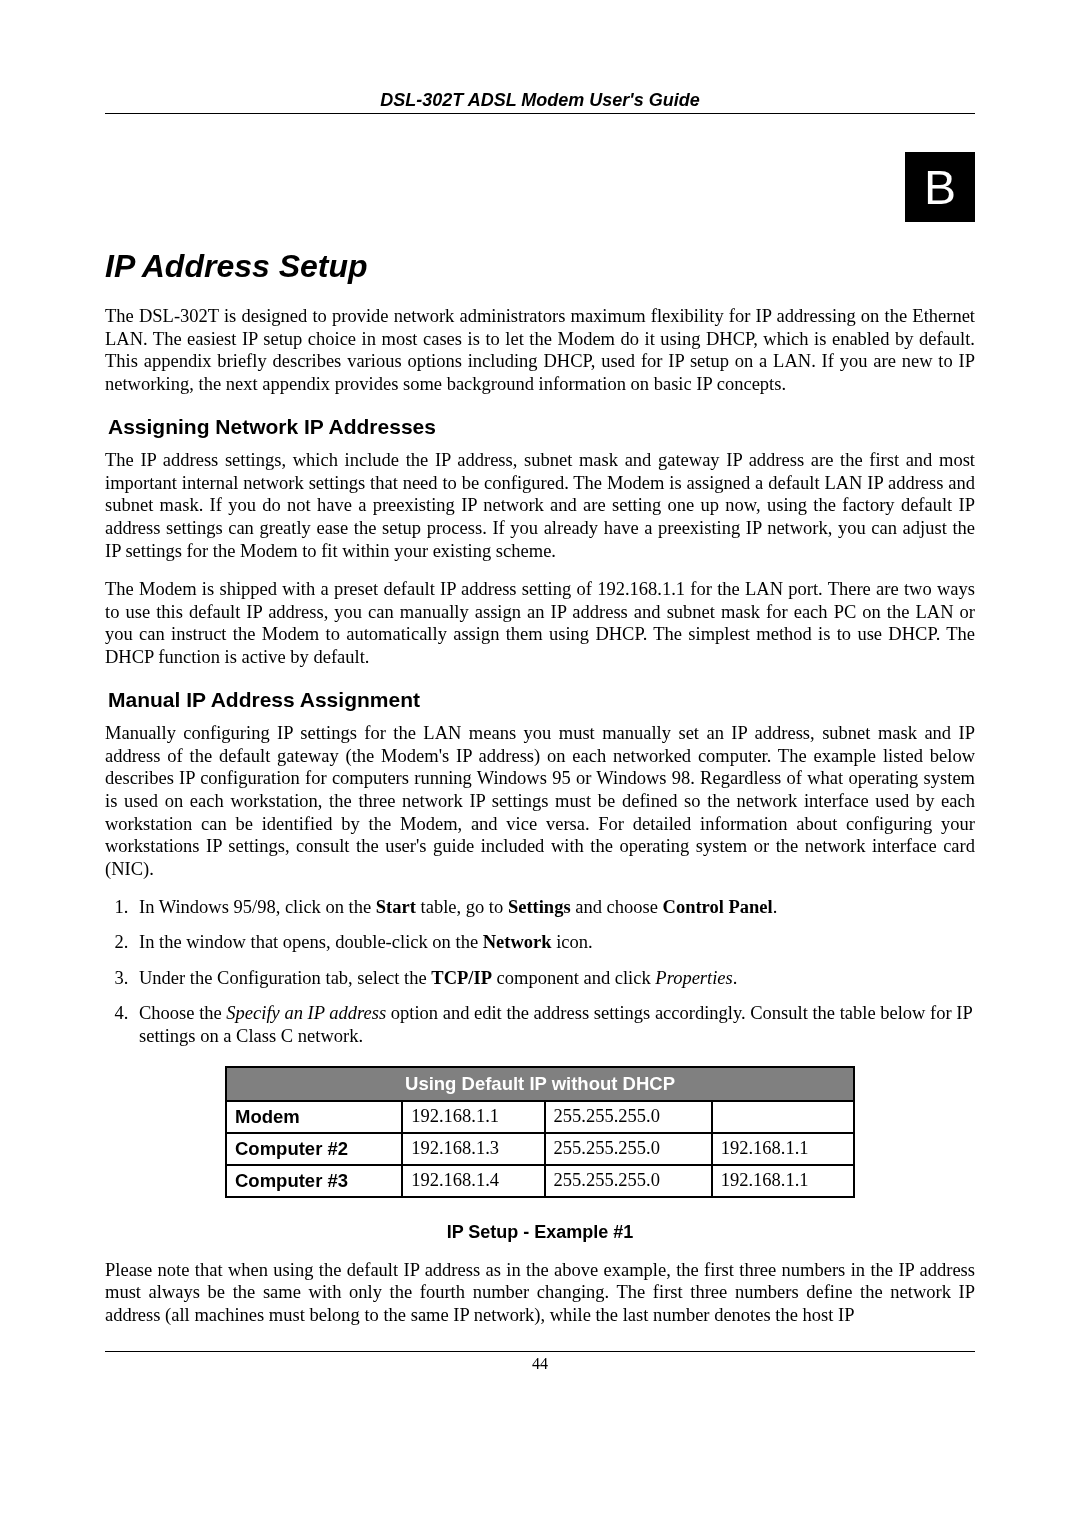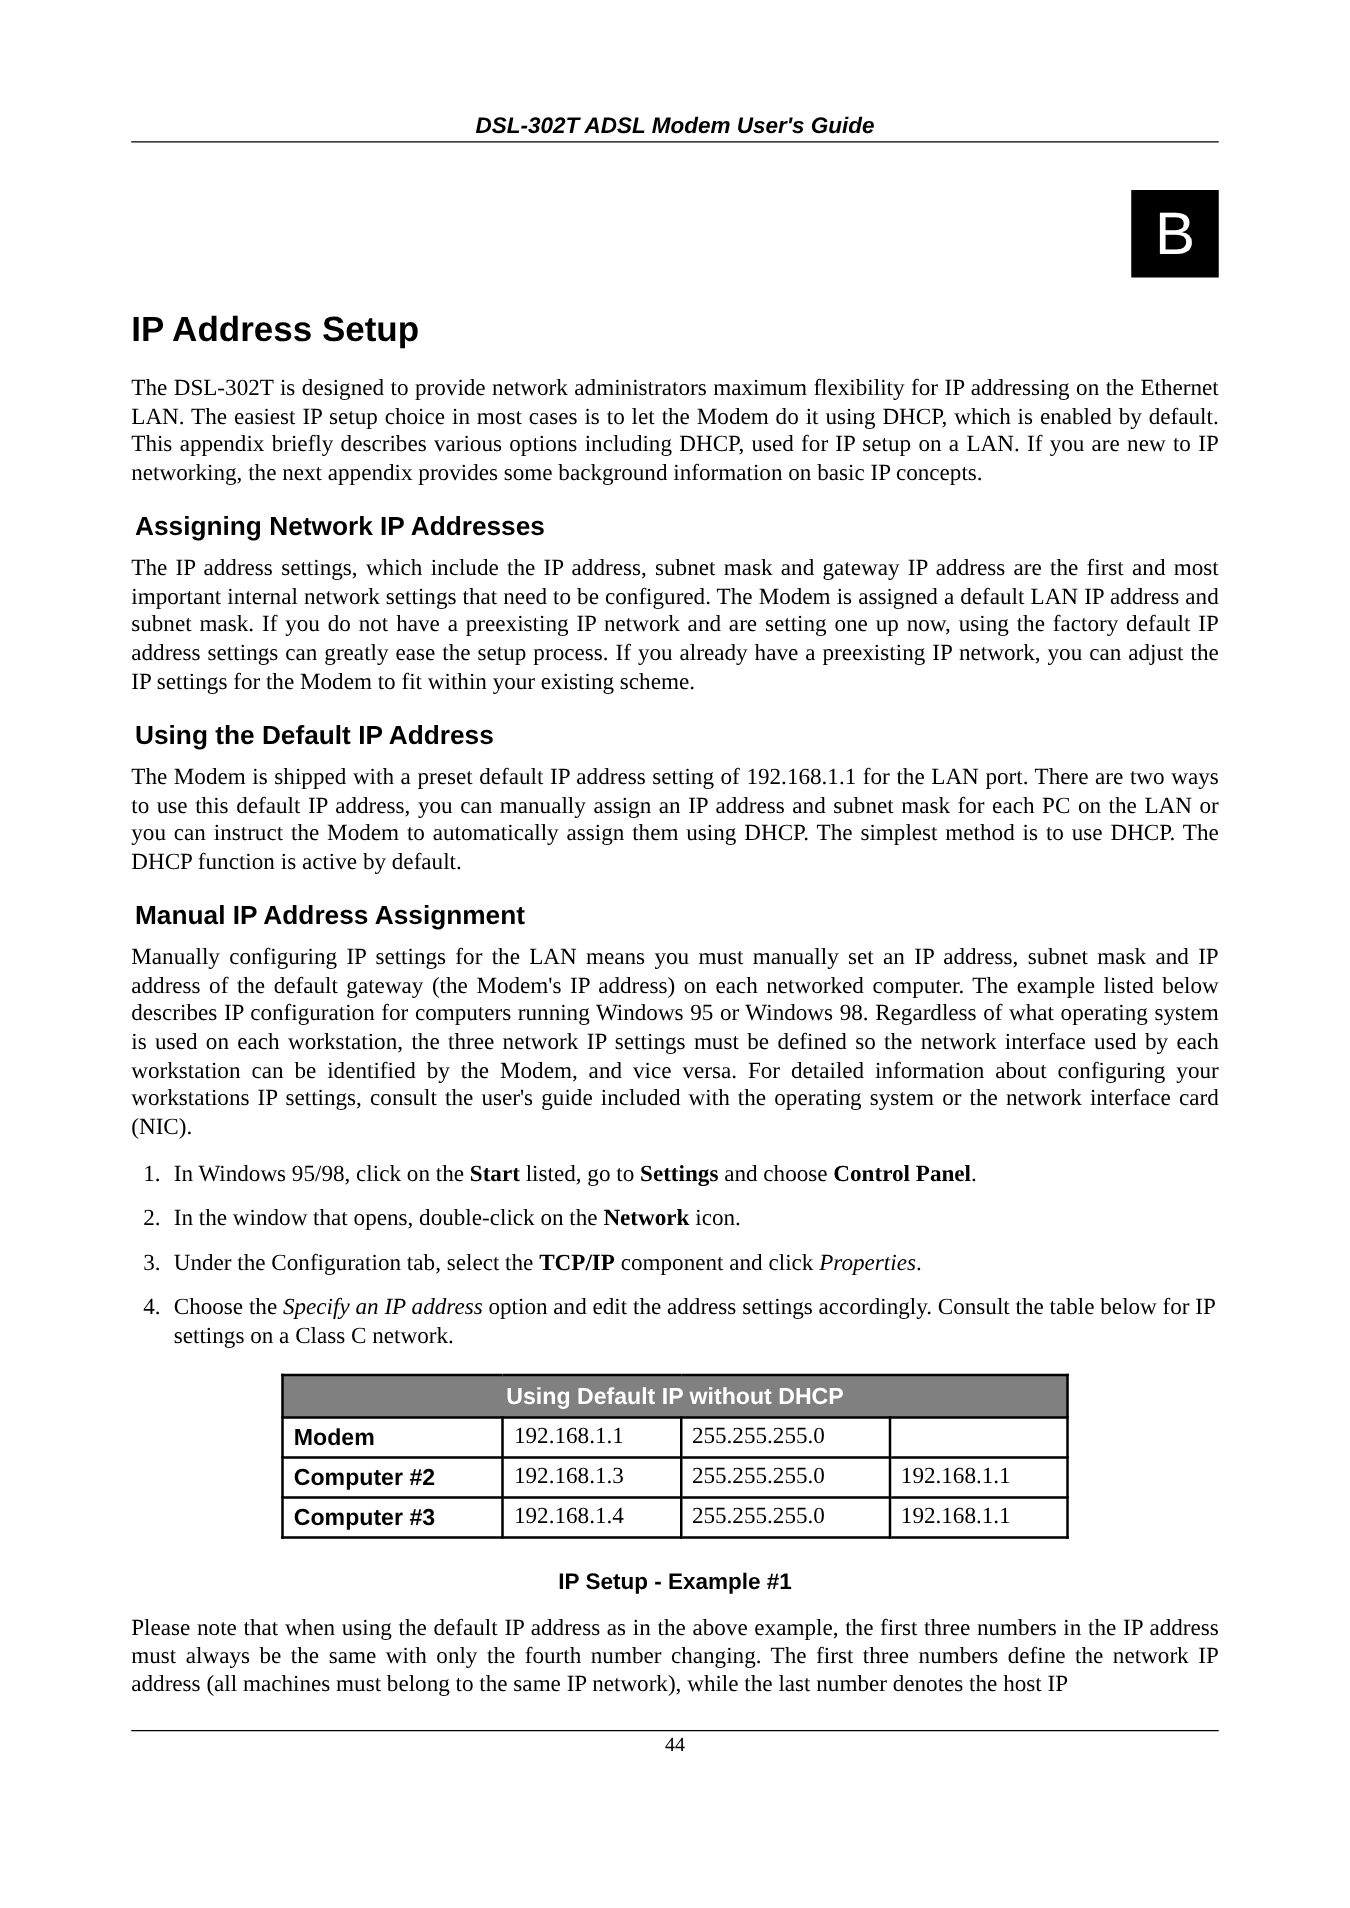--- a/index.html
+++ b/index.html
@@ -40,22 +40,23 @@
     display: flex;
     align-items: center;
     justify-content: center;
     font-family: Arial, Helvetica, sans-serif;
     font-size: 48px;
     font-weight: 400;
   }
   h1.page-title {
     font-family: Arial, Helvetica, sans-serif;
     font-weight: bold;
-    font-size: 28px;
+    font-size: 32px;
     margin: 14px 0 20px 0;
+    font-style: italic;
   }
   p.body {
     font-size: 18.5px;
     line-height: 1.22;
     margin: 10px 0 16px 0;
   }
   p.justify {
     text-align: justify;
   }
   h2.section {
@@ -140,29 +141,28 @@
     <div class="appendix-box">B</div>
   </div>
 
   <h1 class="page-title">IP Address Setup</h1>
 
   <p class="body justify">The DSL-302T is designed to provide network administrators maximum flexibility for IP addressing on the Ethernet LAN. The easiest IP setup choice in most cases is to let the Modem do it using DHCP, which is enabled by default. This appendix briefly describes various options including DHCP, used for IP setup on a LAN. If you are new to IP networking, the next appendix provides some background information on basic IP concepts.</p>
 
   <h2 class="section">Assigning Network IP Addresses</h2>
   <p class="body justify">The IP address settings, which include the IP address, subnet mask and gateway IP address are the first and most important internal network settings that need to be configured. The Modem is assigned a default LAN IP address and subnet mask.  If you do not have a preexisting IP network and are setting one up now, using the factory default IP address settings can greatly ease the setup process. If you already have a preexisting IP network, you can adjust the IP settings for the Modem to fit within your existing scheme.</p>
 
-  <h2 class="section">Using the Default IP Address</h2>
   <p class="body justify">The Modem is shipped with a preset default IP address setting of 192.168.1.1 for the LAN port.  There are two ways to use this default IP address, you can manually assign an IP address and subnet mask for each PC on the LAN or you can instruct the Modem to automatically assign them using DHCP. The simplest method is to use DHCP. The DHCP function is active by default.</p>
 
   <h2 class="section">Manual IP Address Assignment</h2>
   <p class="body justify">Manually configuring IP settings for the LAN means you must manually set an IP address, subnet mask and IP address of the default gateway (the Modem's IP address) on each networked computer. The example listed below describes IP configuration for computers running Windows 95 or Windows 98. Regardless of what operating system is used on each workstation, the three network IP settings must be defined so the network interface used by each workstation can be identified by the Modem, and vice versa. For detailed information about configuring your workstations IP settings, consult the user's guide included with the operating system or the network interface card (NIC).</p>
 
   <ol class="steps">
     <li>
-      <span>In Windows 95/98, click on the </span><span class="bold">Start</span><span> listed, go to </span><span class="bold">Settings</span><span> and choose </span><span class="bold">Control Panel</span><span>.</span>
+      <span>In Windows 95/98, click on the </span><span class="bold">Start</span><span> table, go to </span><span class="bold">Settings</span><span> and choose </span><span class="bold">Control Panel</span><span>.</span>
     </li>
     <li>
       <span>In the window that opens, double-click on the </span><span class="bold">Network</span><span> icon.</span>
     </li>
     <li>
       <span>Under the Configuration tab, select the </span><span class="bold">TCP/IP</span><span> component and click </span><span class="italic">Properties</span><span>.</span>
     </li>
     <li>
       <span>Choose the </span><span class="italic">Specify an IP address</span><span> option and edit the address settings accordingly. Consult the table below for IP settings on a Class C network.</span>
     </li>

